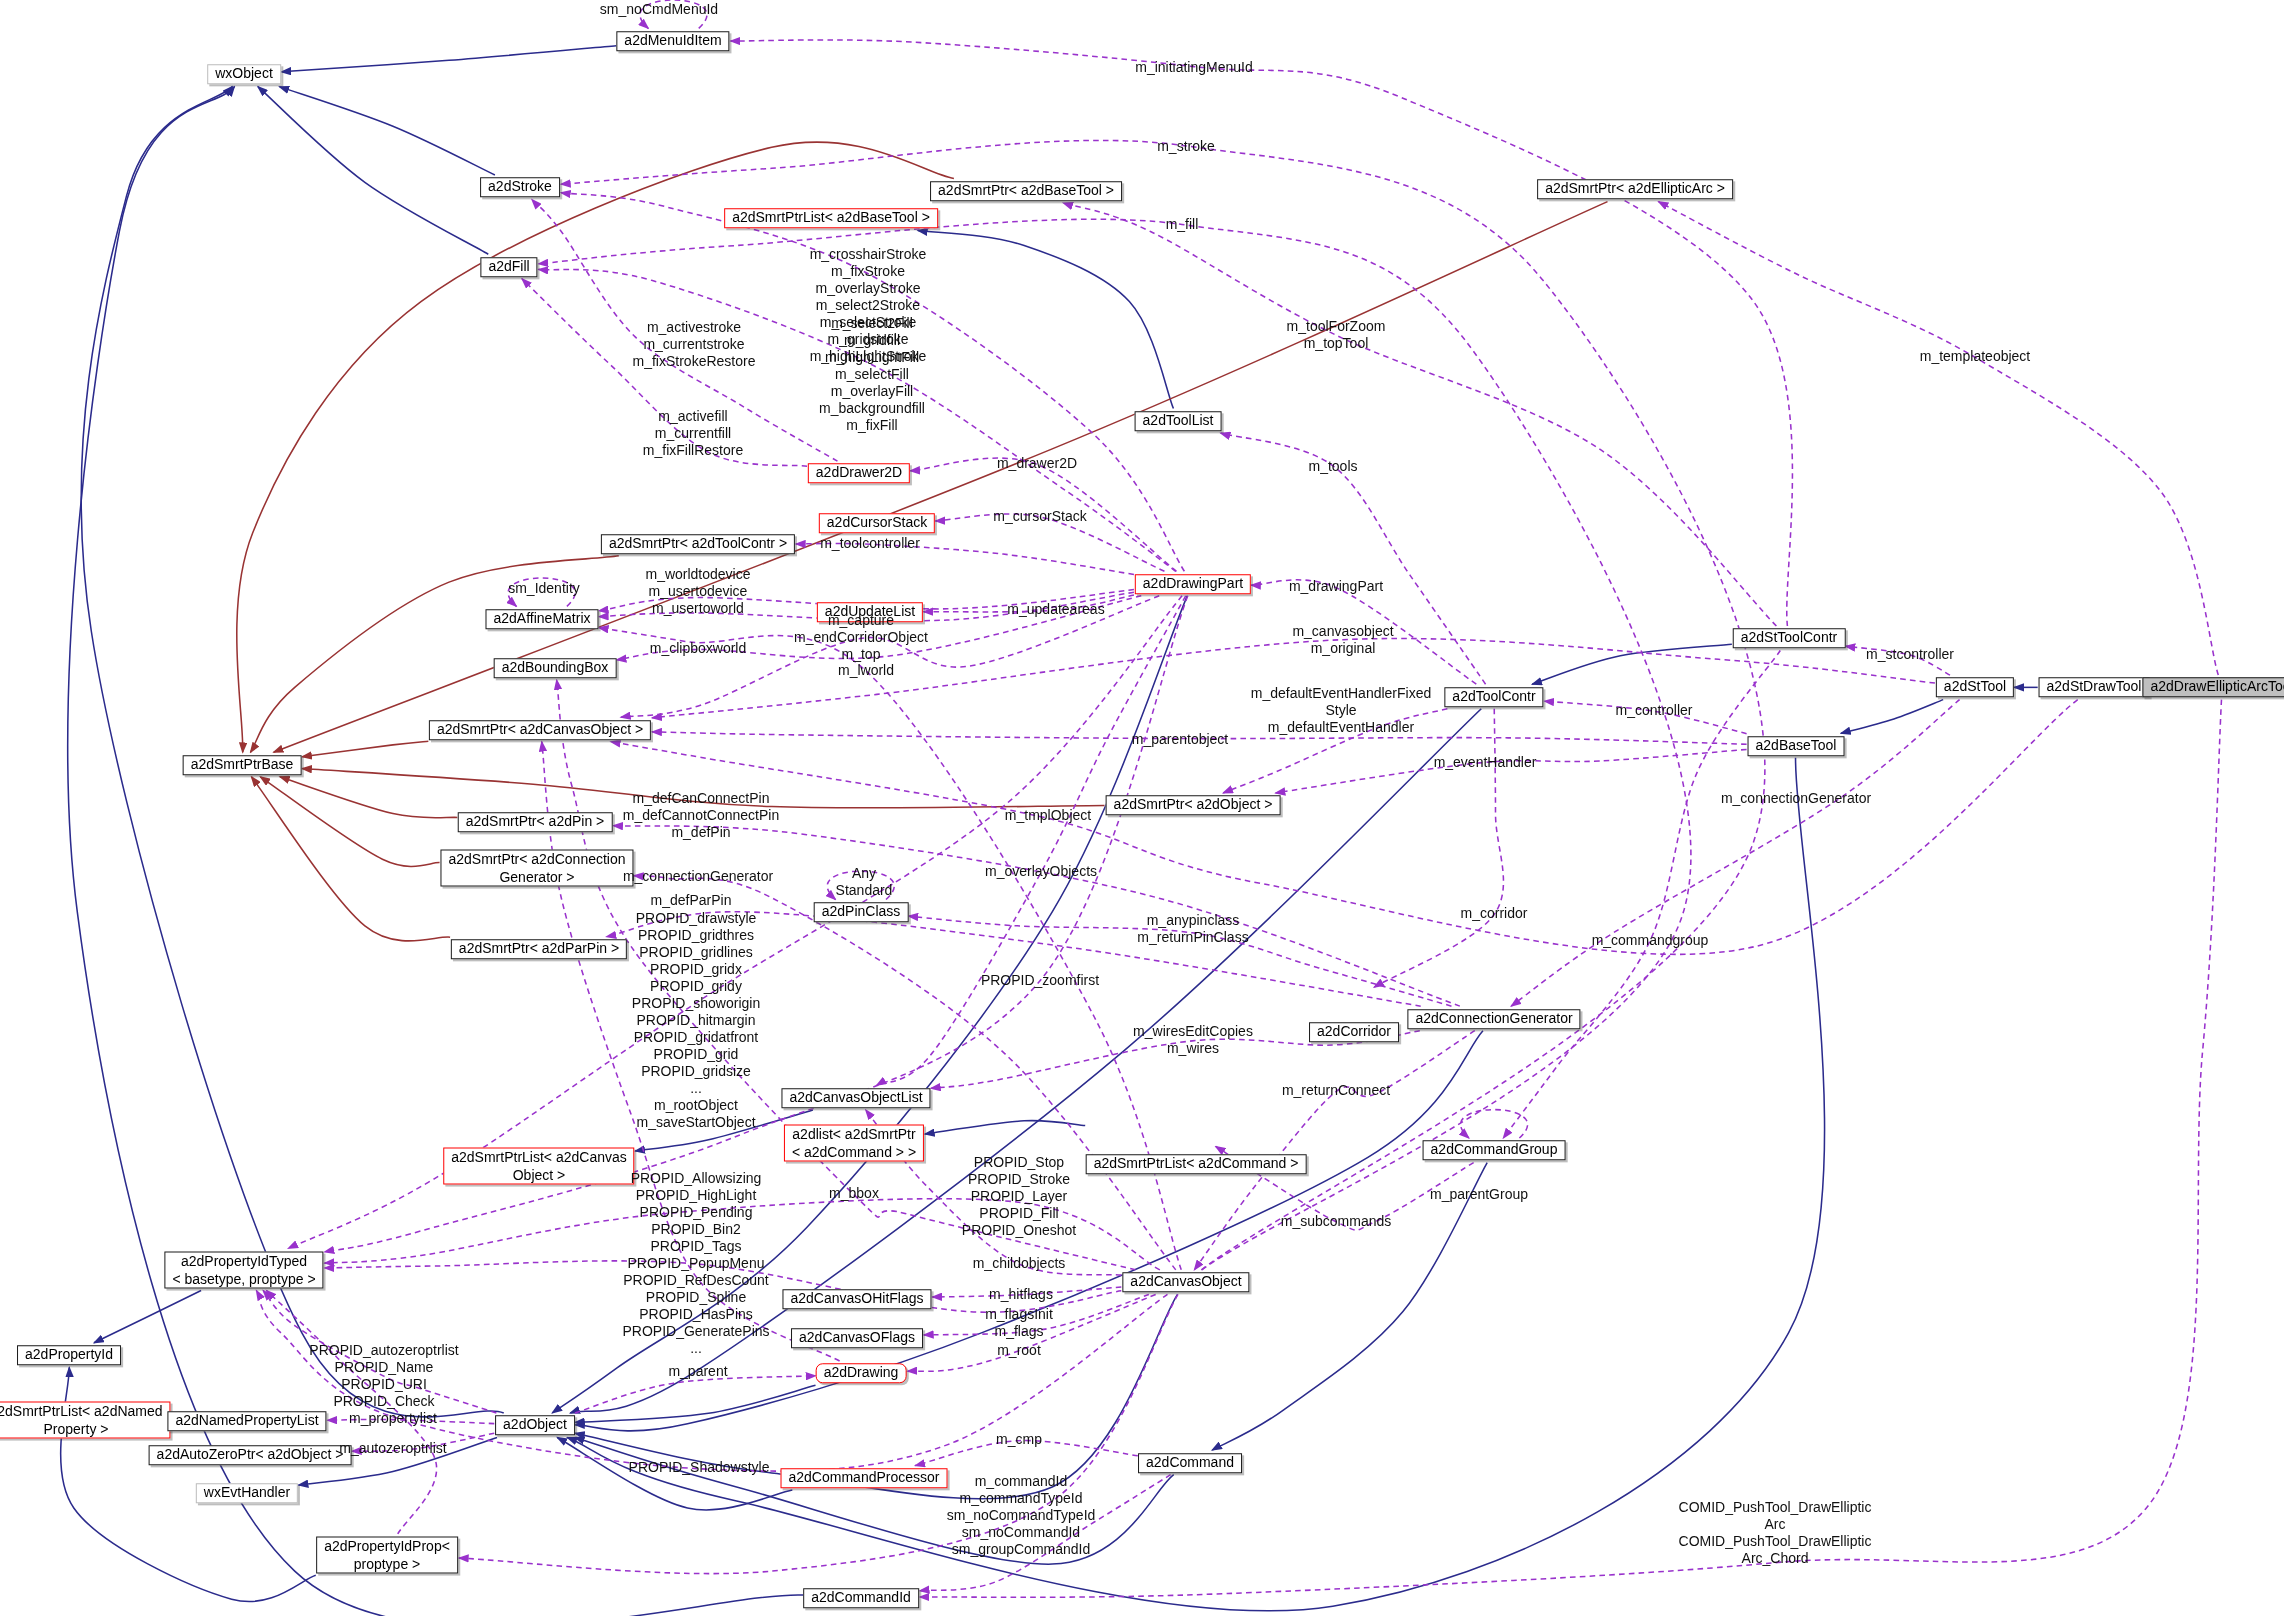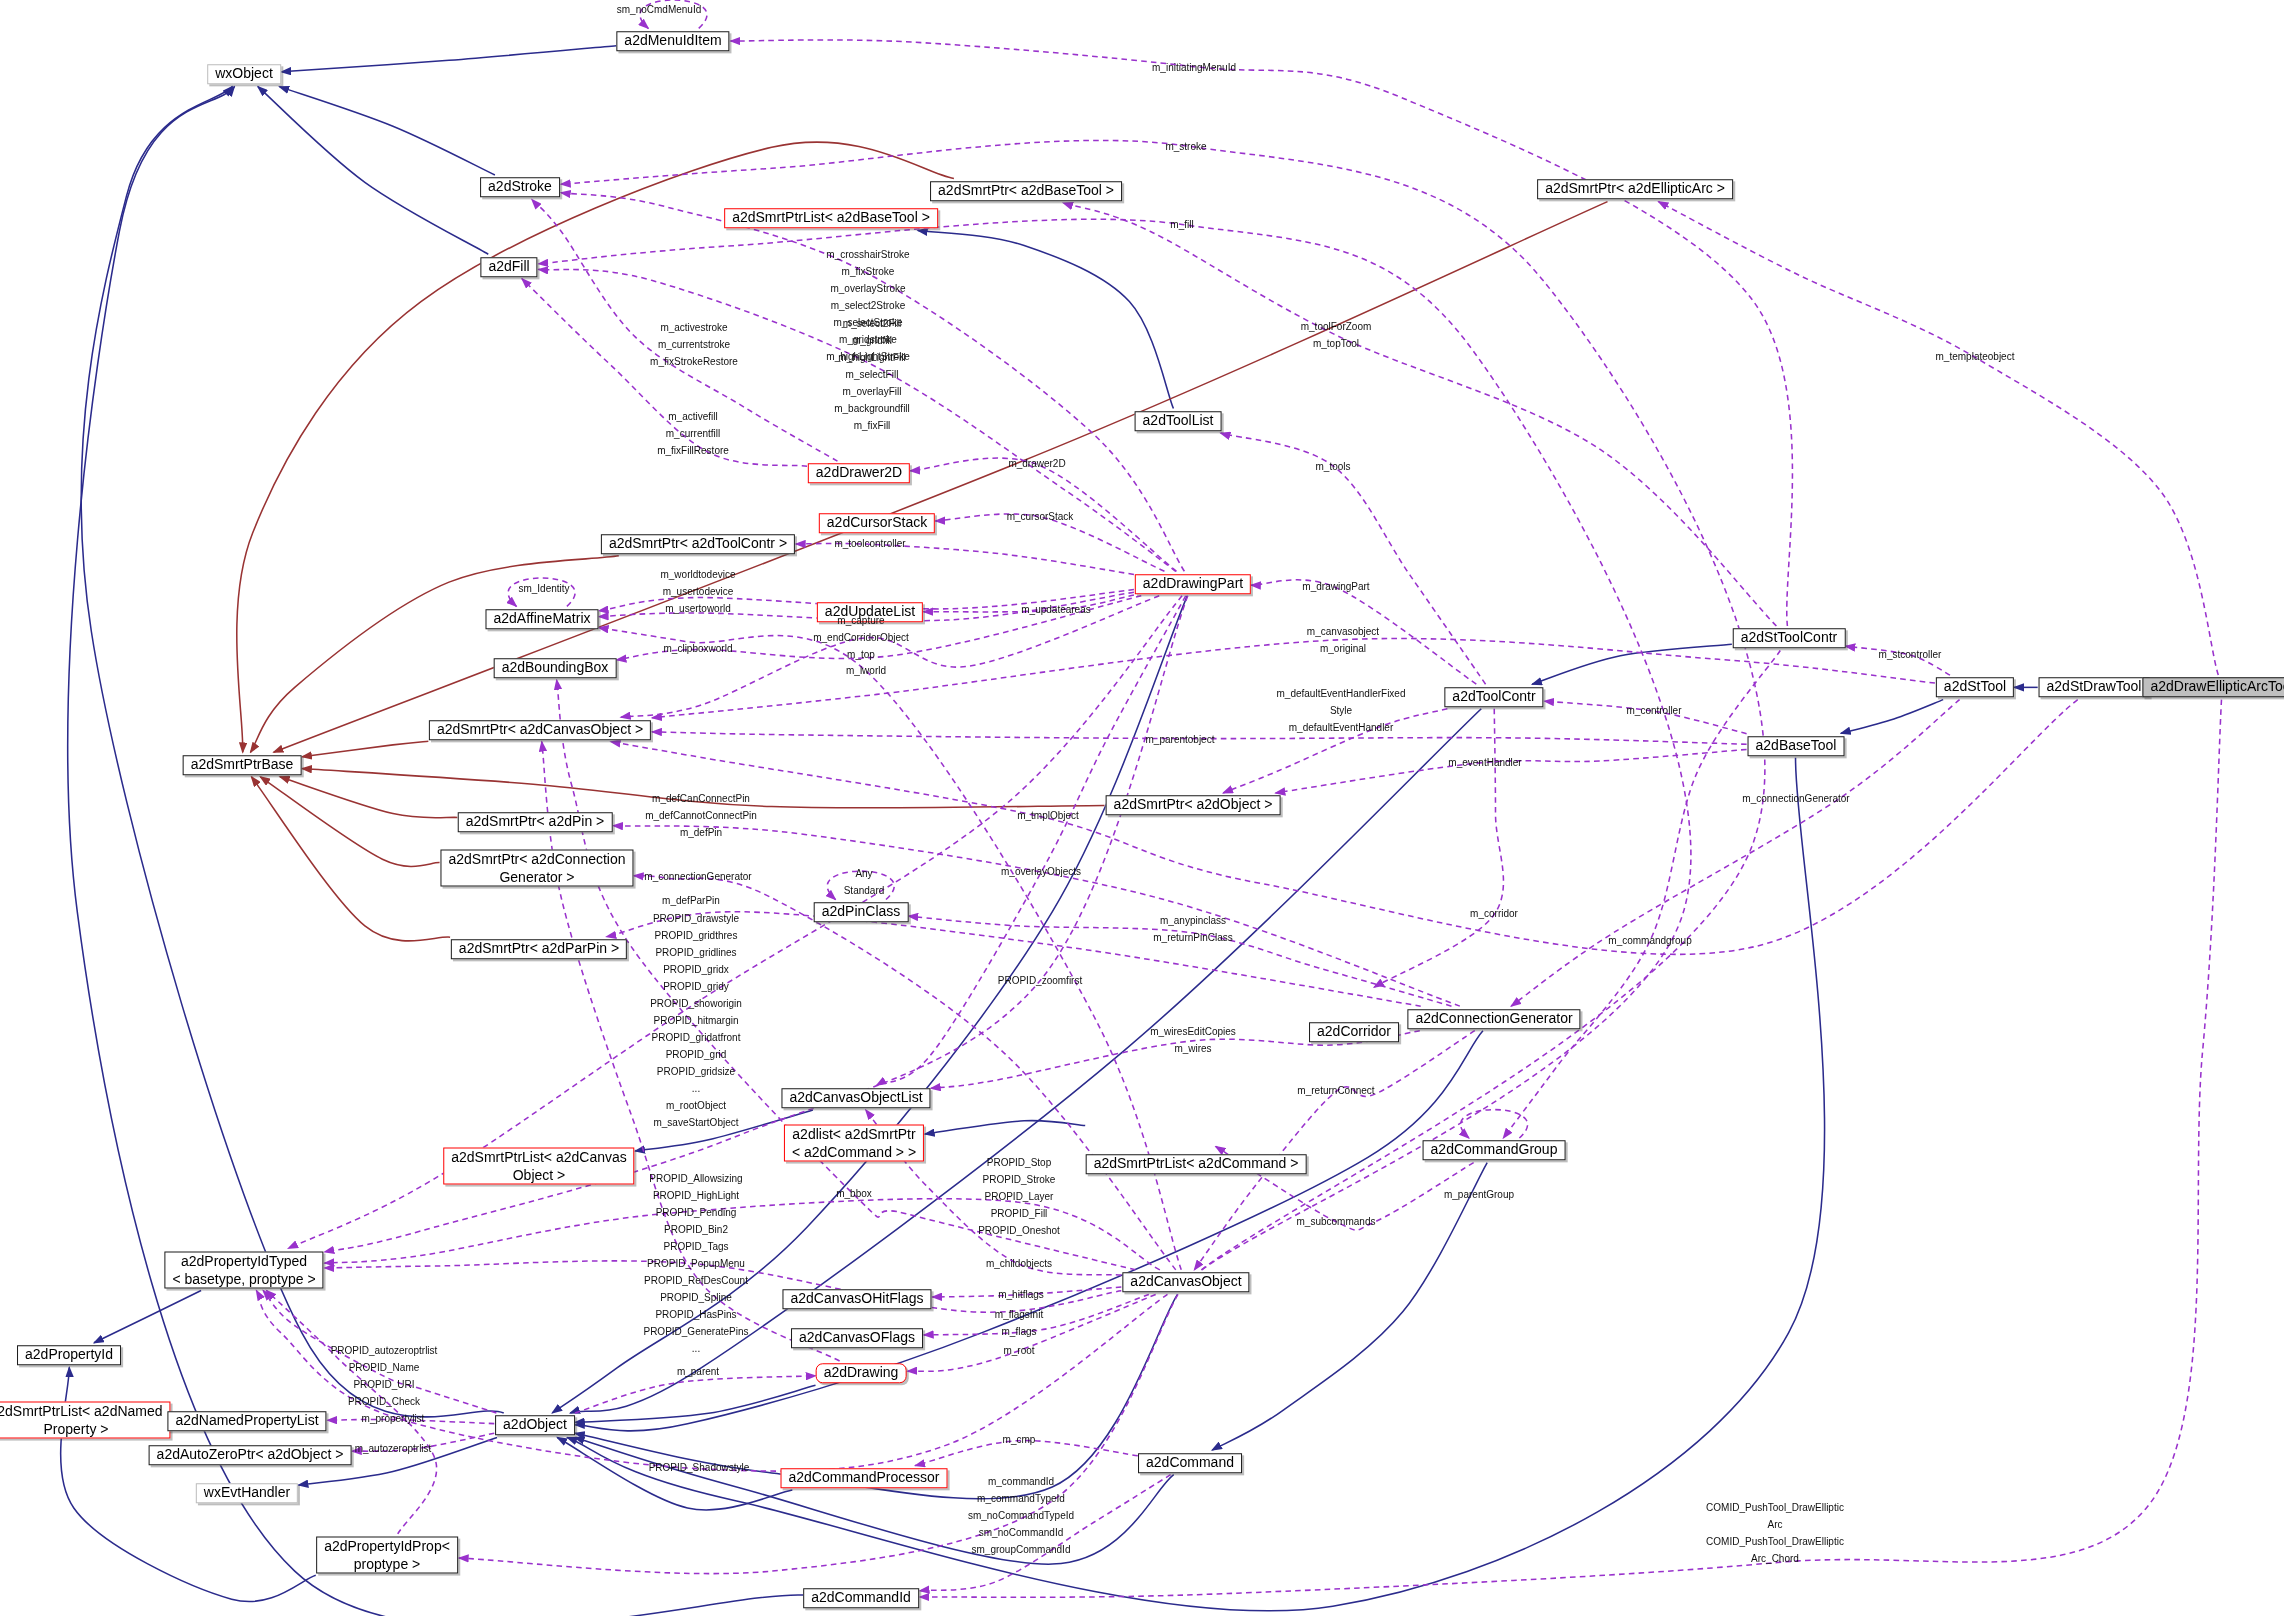--- a/index.html
+++ b/index.html
@@ -8,21 +8,21 @@
   #edges{position:absolute;left:0;top:0;}
   #nodes{position:absolute;left:0;top:0;width:100%;height:100%;}
   .node{position:absolute;transform:translate(-50%,-50%);background:#ffffff;
         border:1.4px solid #1a1a1a;padding:0 7px;font-size:14px;line-height:17.5px;
         text-align:center;white-space:pre;color:#000;
         box-shadow:2.1px 2.1px 0 rgba(70,70,70,0.35);}
   .node.red{border:1.4px solid #ff0000;}
   .node.external{border:1.4px solid #bcbcbc;}
   .node.filled{background:#bfbfbf;}
   .edge-label{position:absolute;transform:translate(-50%,-50%);white-space:pre;
-        text-align:center;font-size:10px;line-height:17px;color:#101010;}
+        text-align:center;font-size:14px;line-height:17px;color:#101010;}
 </style>
 </head>
 <body>
 
 <div id="diagram">
   <svg id="edges" width="2284" height="1616" viewBox="0 0 3256 2304">
     <defs>
       <marker id="arr-inh" viewBox="0 0 16 12" refX="14" refY="6" markerWidth="16" markerHeight="12" markerUnits="userSpaceOnUse" orient="auto">
           <path d="M0,0 L16,6 L0,12 z" fill="#2b2b8c"></path>
         </marker>

